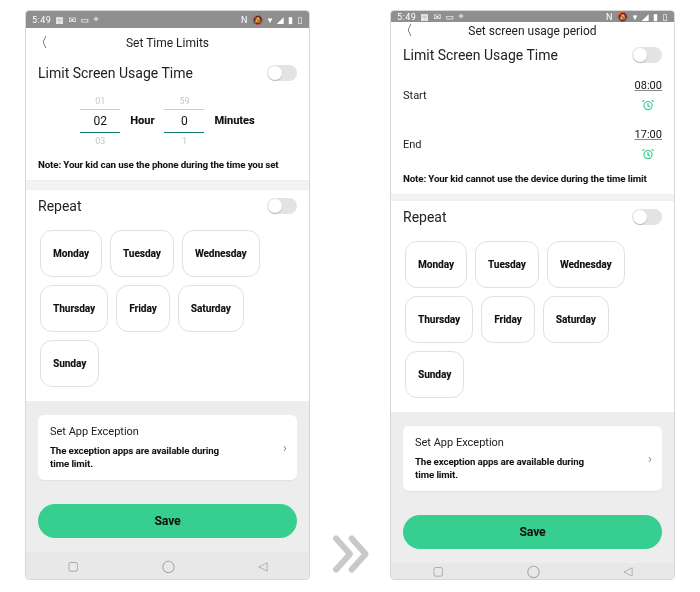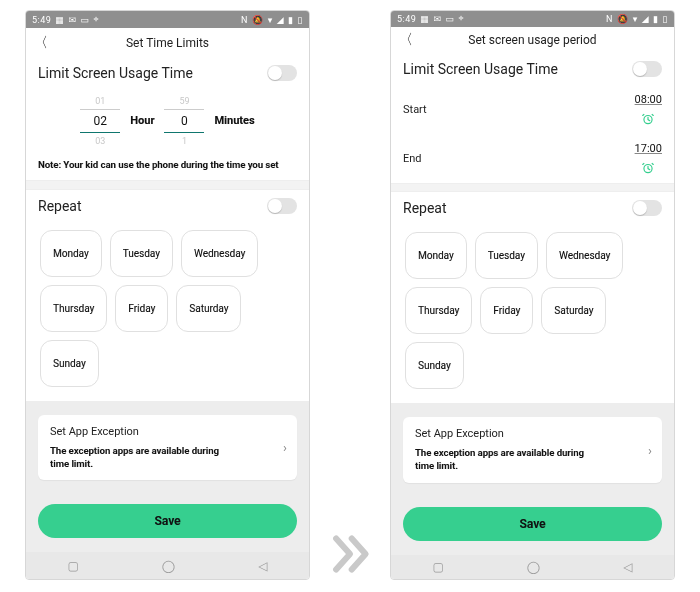--- a/index.html
+++ b/index.html
@@ -77,21 +77,21 @@
     color:#111;
     font-weight:600;
     text-shadow:0.5px 0 0 #aaa;
   }
   .sep { height:10px; background:#f3f3f3; border-top:1px solid #eee; border-bottom:1px solid #eee; }
   .chips {
     display:flex; flex-wrap:wrap; gap:8px; padding:8px 14px 14px 14px;
   }
   .chip {
     border:1px solid #e0e0e0; border-radius:12px; padding:17px 12px;
-    font-size:10px; font-weight:400; color:#111; background:#fff; cursor:default;
+    font-size:10px; font-weight:700; color:#111; background:#fff; cursor:default;
     text-shadow:0.4px 0 0 #aaa;
   }
   .spacer-gray {
     background:#ededed; flex:1; padding:14px 12px 14px 12px;
     display:flex; flex-direction:column; gap:24px; justify-content:flex-end;
   }
   .card {
     background:#fff; border-radius:6px; padding:10px 12px; position:relative;
     box-shadow:0 1px 1px rgba(0,0,0,0.05);
   }
@@ -275,20 +275,21 @@
       <span class="time-value">
         <span>17:00</span>
         <svg class="alarm-icon" viewBox="0 0 24 24">
           <circle cx="12" cy="13" r="7" fill="none" stroke="#36cf8f" stroke-width="2"></circle>
           <path d="M12 9v4l3 2" stroke="#36cf8f" stroke-width="2" fill="none" stroke-linecap="round"></path>
           <path d="M5 4l-2 2M19 4l2 2" stroke="#36cf8f" stroke-width="2" stroke-linecap="round"></path>
         </svg>
       </span>
     </div>
 
+    <div class="note">Note: Your kid cannot use the device during the time limit</div>
 
     <div class="sep"></div>
 
     <div class="row">
       <span>Repeat</span>
       <span class="toggle"></span>
     </div>
     <div class="chips">
       <span class="chip">Monday</span>
       <span class="chip">Tuesday</span>

